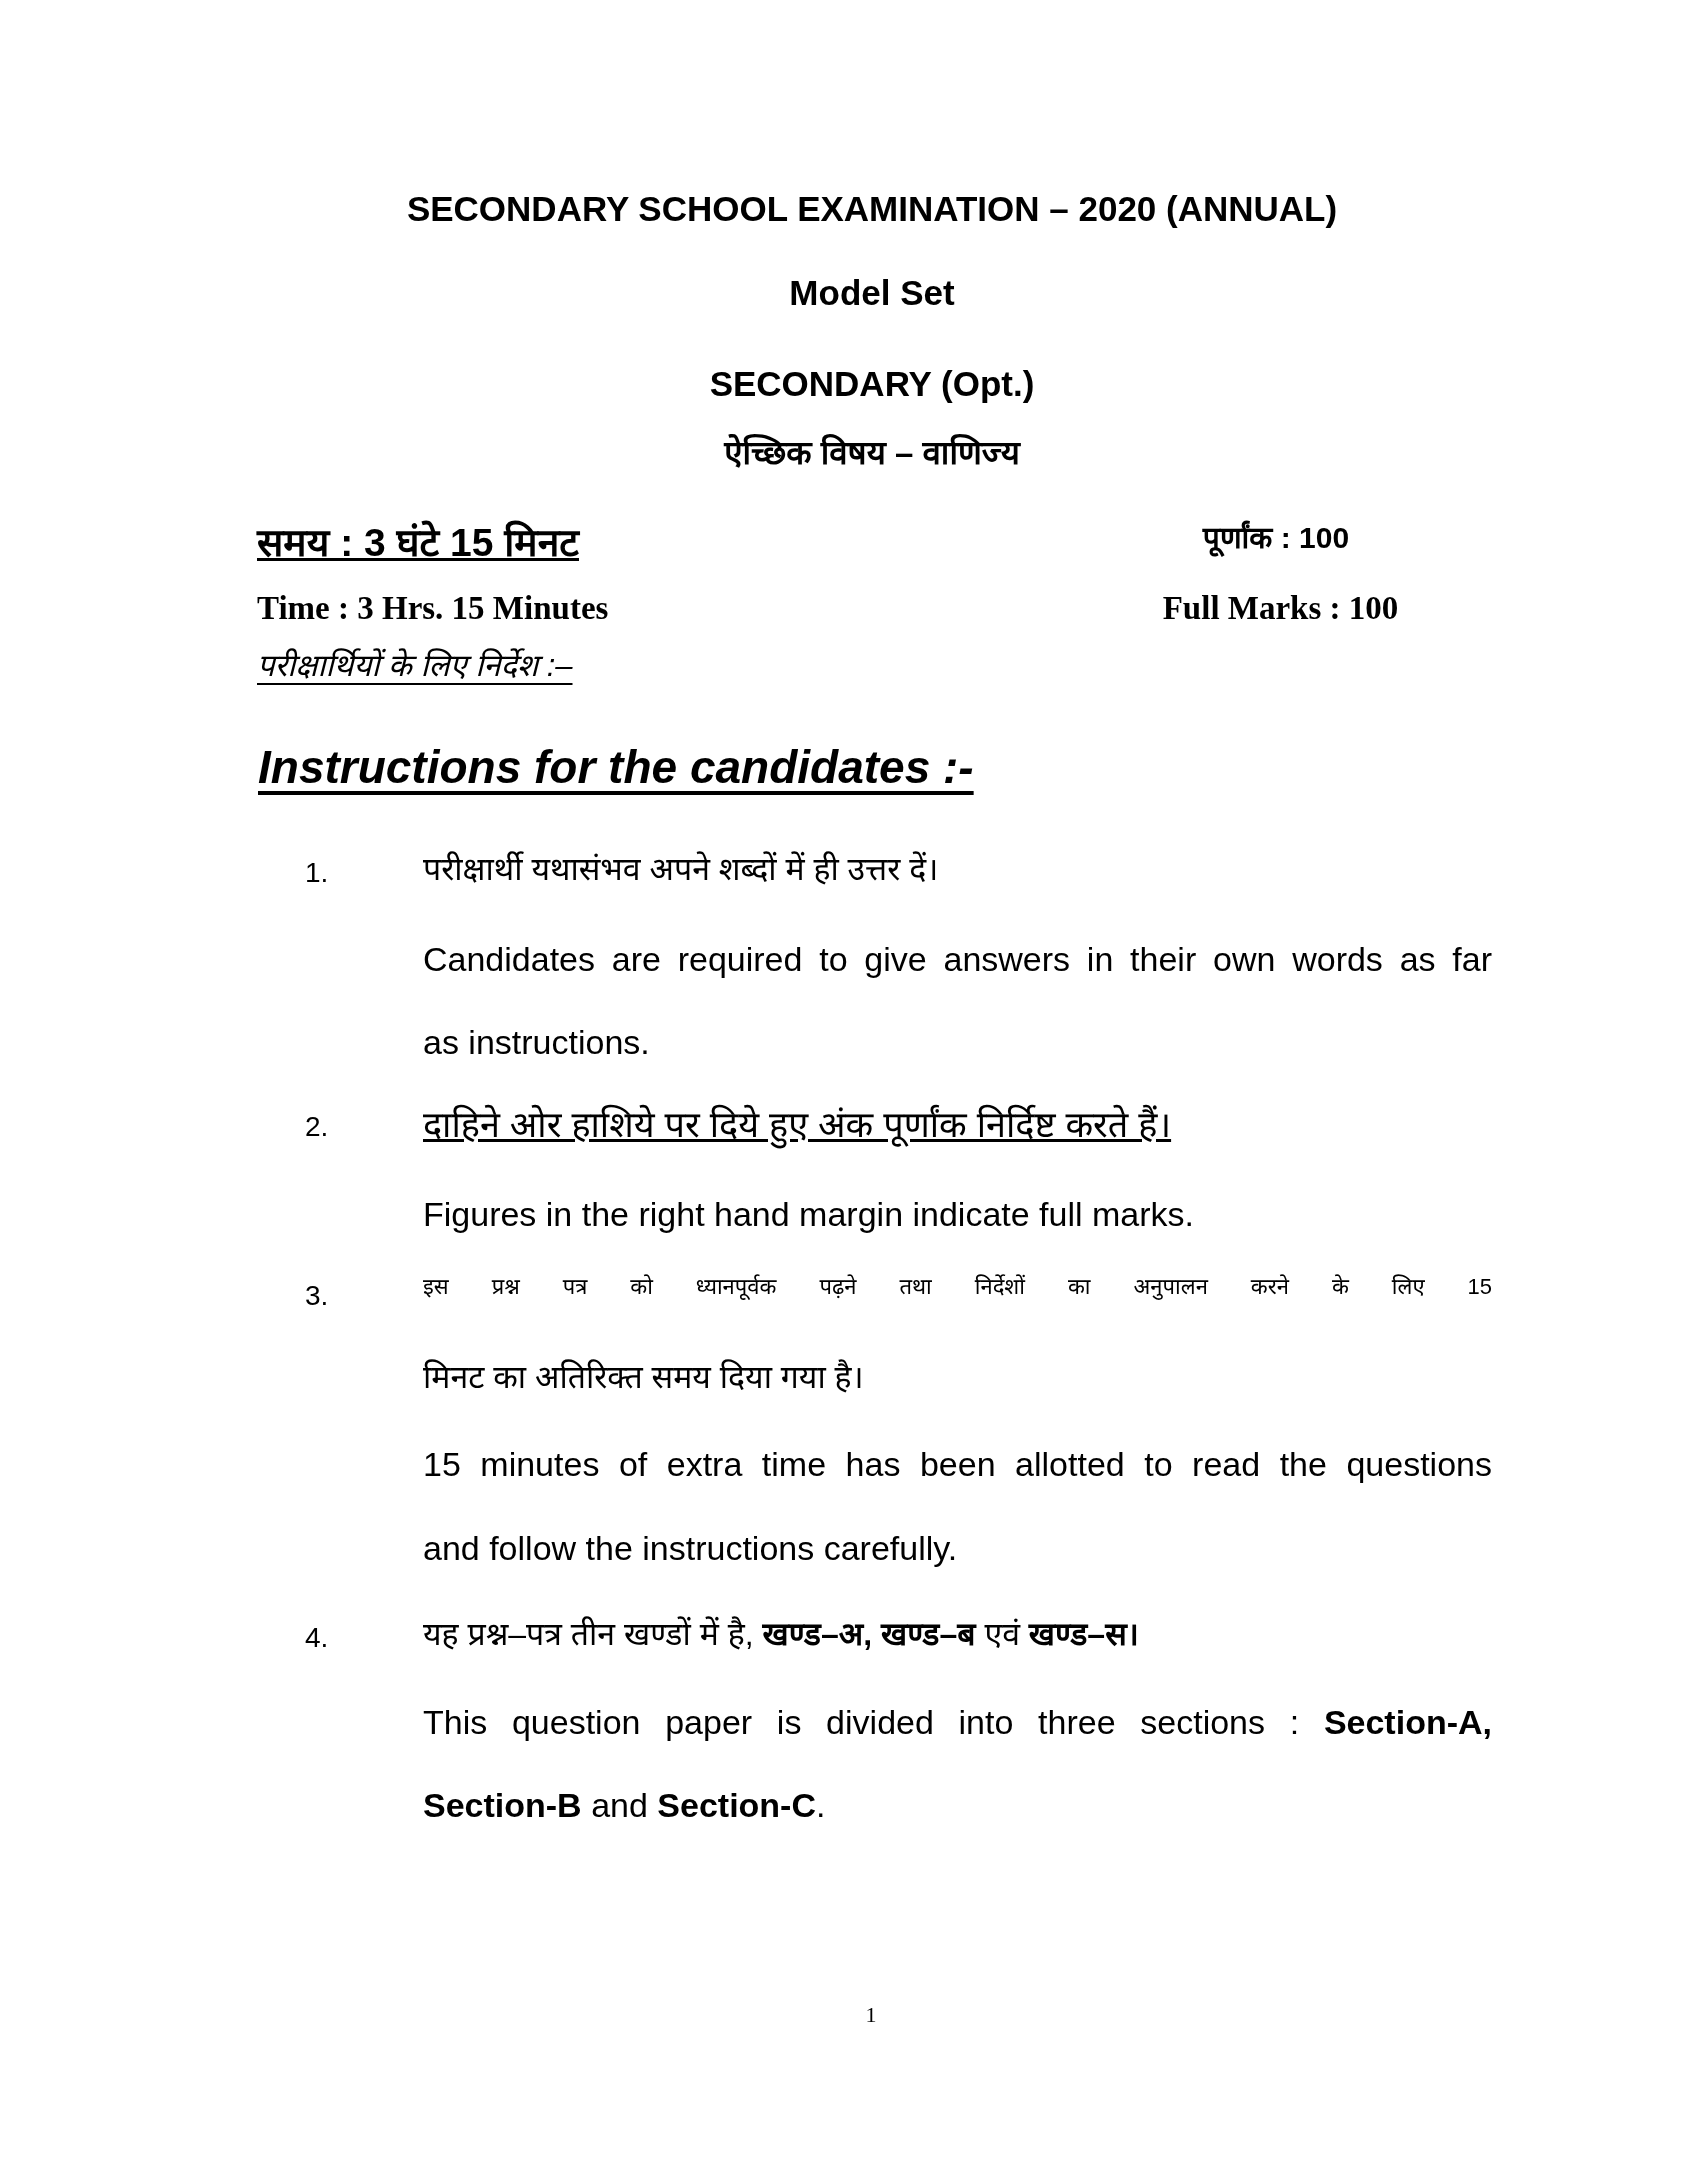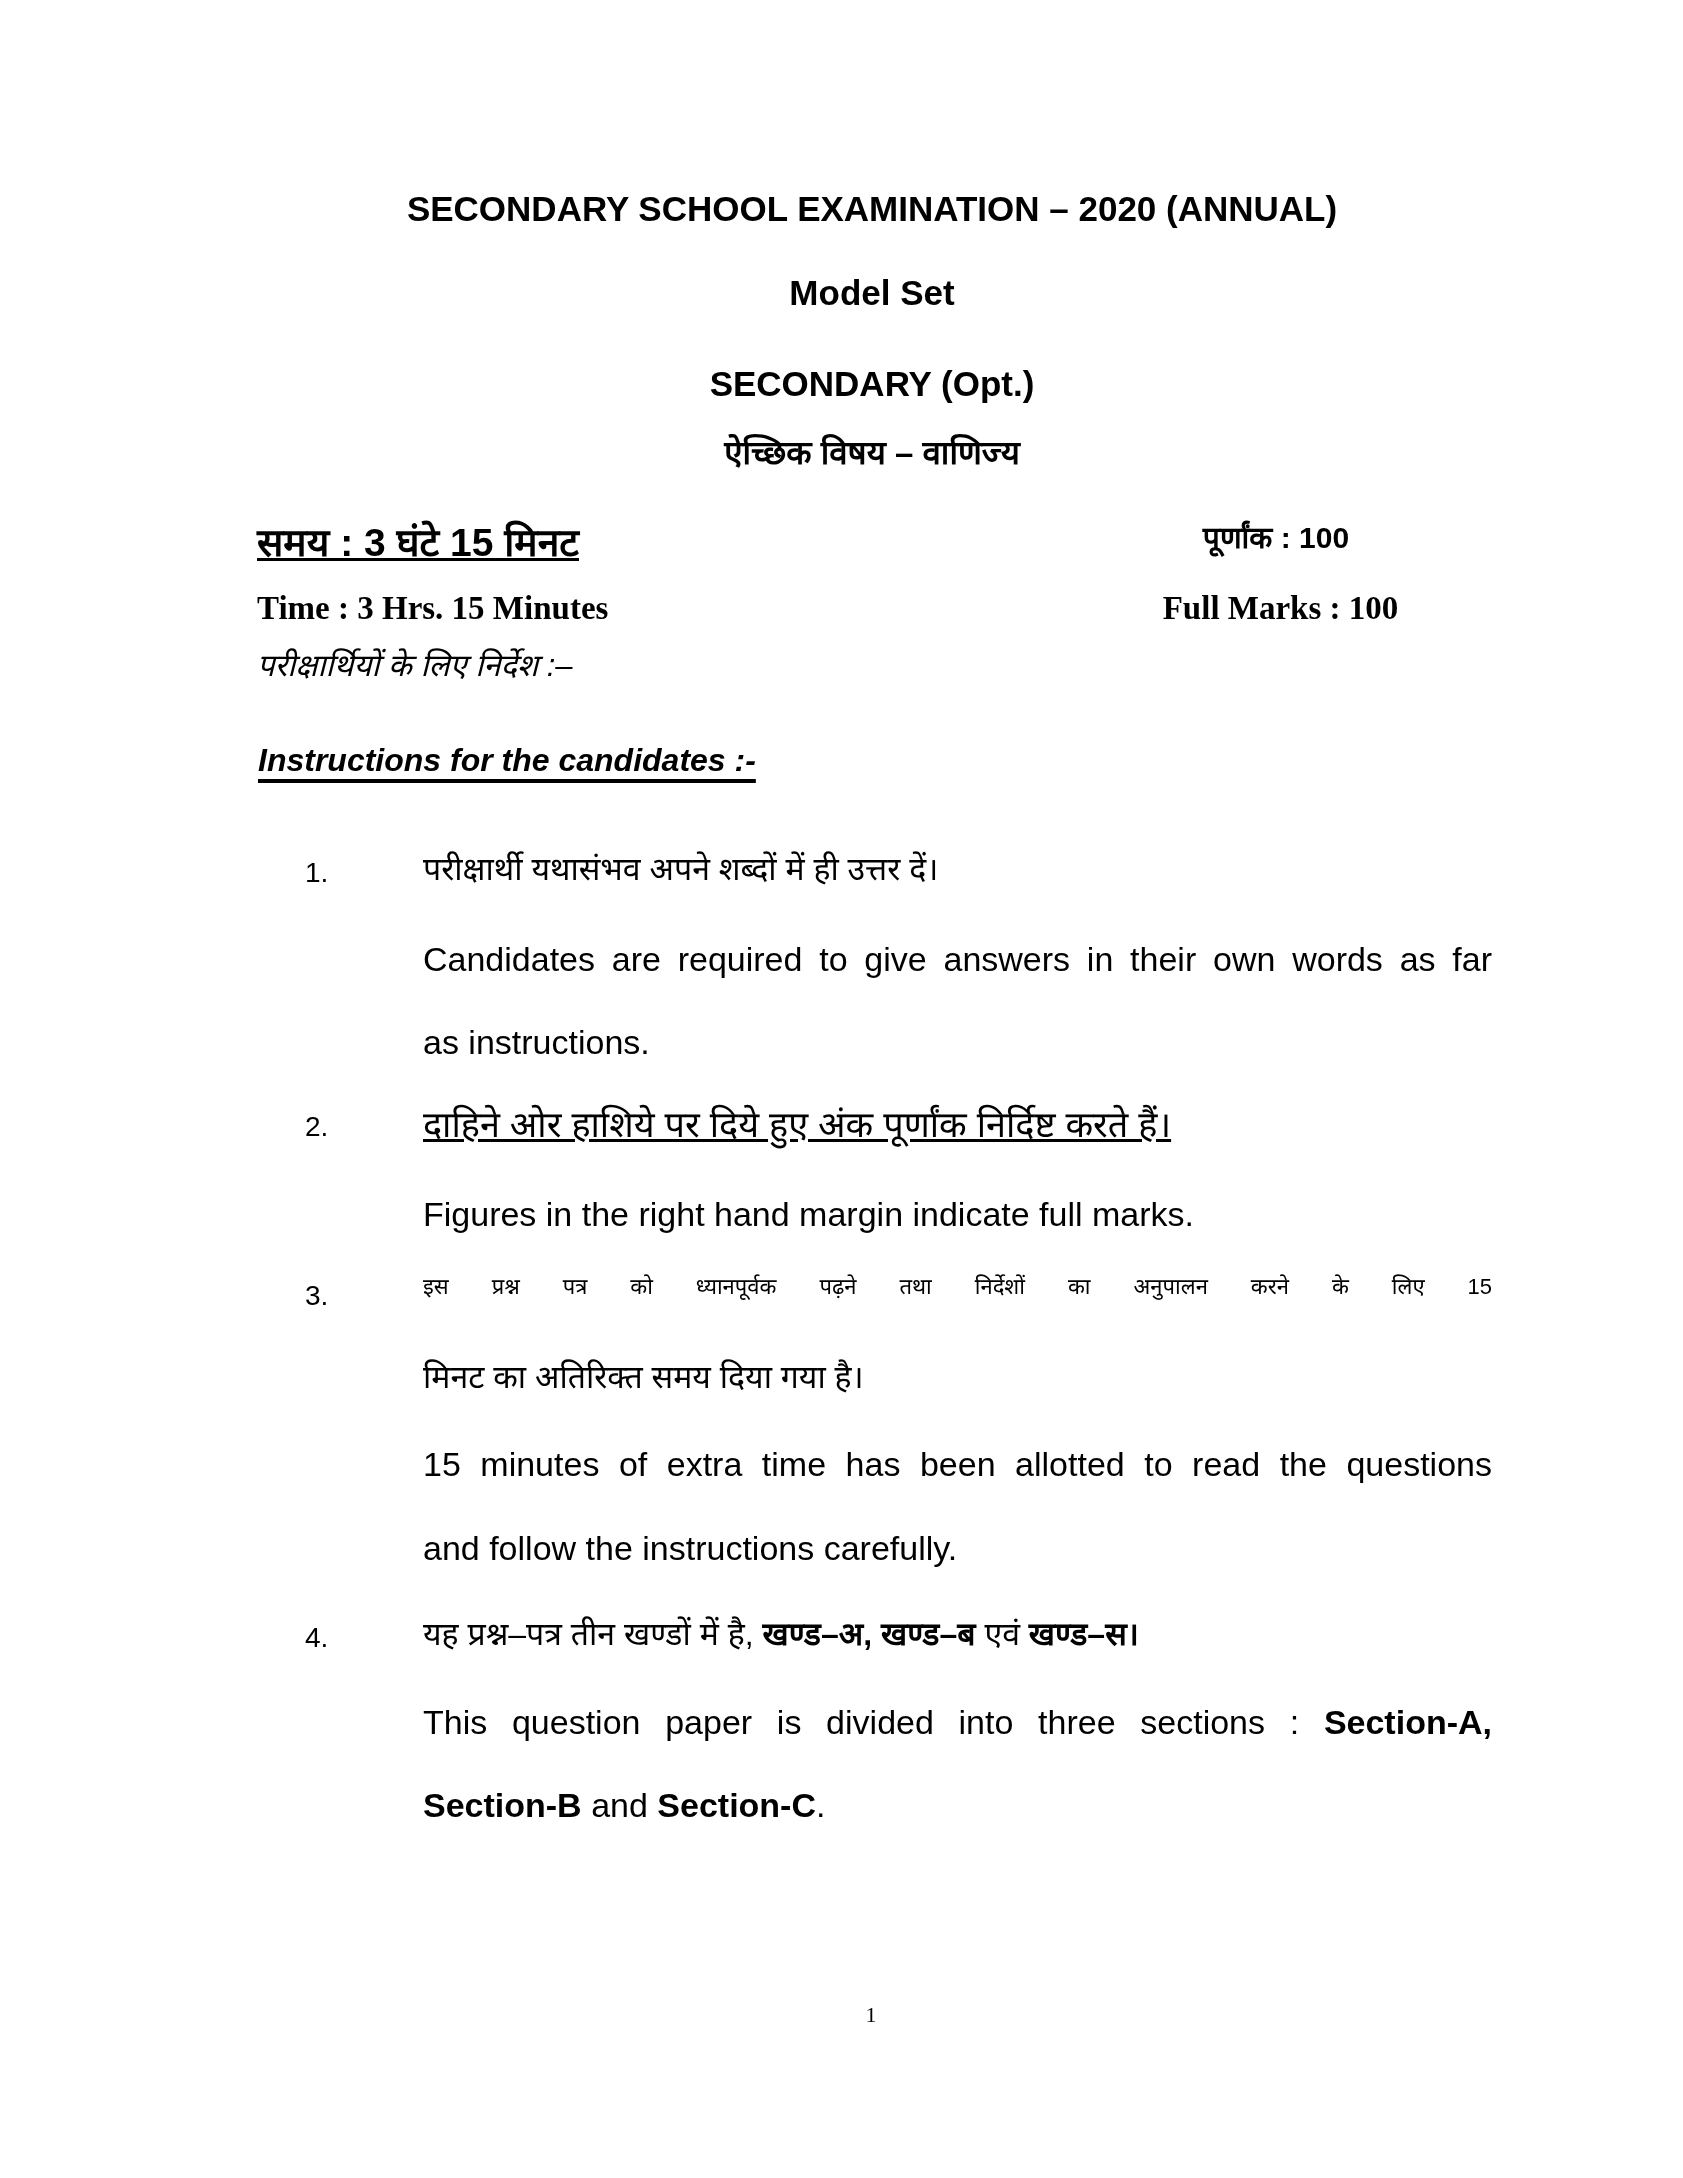--- a/index.html
+++ b/index.html
@@ -8,21 +8,21 @@
   .page { position: absolute; left: 0; top: 0; width: 1683px; height: 1586px; background: #ffffff; }
   .line { position: absolute; white-space: nowrap; line-height: 1; }
   .center { left: 0; width: 1683px; text-align: center; padding-left: 61px; box-sizing: border-box; }
   .bold { font-weight: bold; }
   .title { font-size: 35px; font-weight: bold; }
   .serif { font-family: "Liberation Serif", serif; }
   .hindi-bold { font-weight: bold; }
   .num { position: absolute; left: 305px; font-size: 28px; line-height: 1; }
   .txt { position: absolute; left: 423px; width: 1069px; font-size: 34px; line-height: 1; white-space: nowrap; }
   .just { text-align: justify; text-align-last: justify; white-space: normal; }
-  .ul { text-underline-offset: 7px; text-decoration-thickness: 2px; }
+  .ul { text-decoration: underline; text-underline-offset: 7px; text-decoration-thickness: 2px; }
   .ul-thick { text-decoration: underline; text-underline-offset: 8px; text-decoration-thickness: 4px; }
   .italic { font-style: italic; }
   .right { text-align: center; }
 </style>
 </head>
 <body>
 
 <div class="page">
 
   <div class="line center title" style="top:191px;">SECONDARY SCHOOL EXAMINATION – 2020 (ANNUAL)</div>
@@ -30,21 +30,21 @@
   <div class="line center title" style="top:366px;">SECONDARY (Opt.)</div>
   <div class="line center" style="top:436px; font-size:33px; font-weight:bold;">ऐच्छिक विषय – वाणिज्य</div>
 
   <div class="line" style="left:257px; top:523px; font-size:39px; font-weight:bold;text-decoration:underline;">समय : 3 घंटे 15 मिनट</div>
   <div class="line right" style="left:1089px; width:374px; top:523px; font-size:30px; font-weight:bold;">पूर्णांक : 100</div>
 
   <div class="line serif bold" style="left:257px; top:592px; font-size:33px;">Time : 3 Hrs. 15 Minutes</div>
   <div class="line serif bold right" style="left:1089px; width:383px; top:592px; font-size:33px;">Full Marks : 100</div>
 
   <div class="line italic ul" style="left:257px; top:650px; font-size:31px;">परीक्षार्थियों के लिए निर्देश :–</div>
-  <div class="line italic bold ul-thick" style="left:258px; top:744px; font-size:32px;">Instructions for the candidates :-</div>
+  <div class="line italic bold ul-thick" style="left:258px; top:744px; font-size:46px;">Instructions for the candidates :-</div>
 
   <div>
     <div class="num" style="top:859px;">1.</div>
     <div class="txt" style="top:853px; font-size:32px;">परीक्षार्थी यथासंभव अपने शब्दों में ही उत्तर दें।</div>
     <div class="txt just" style="top:942px;">Candidates are required to give answers in their own words as far</div>
     <div class="txt" style="top:1025px;">as instructions.</div>
   </div>
 
   <div>
     <div class="num" style="top:1113px;">2.</div>

